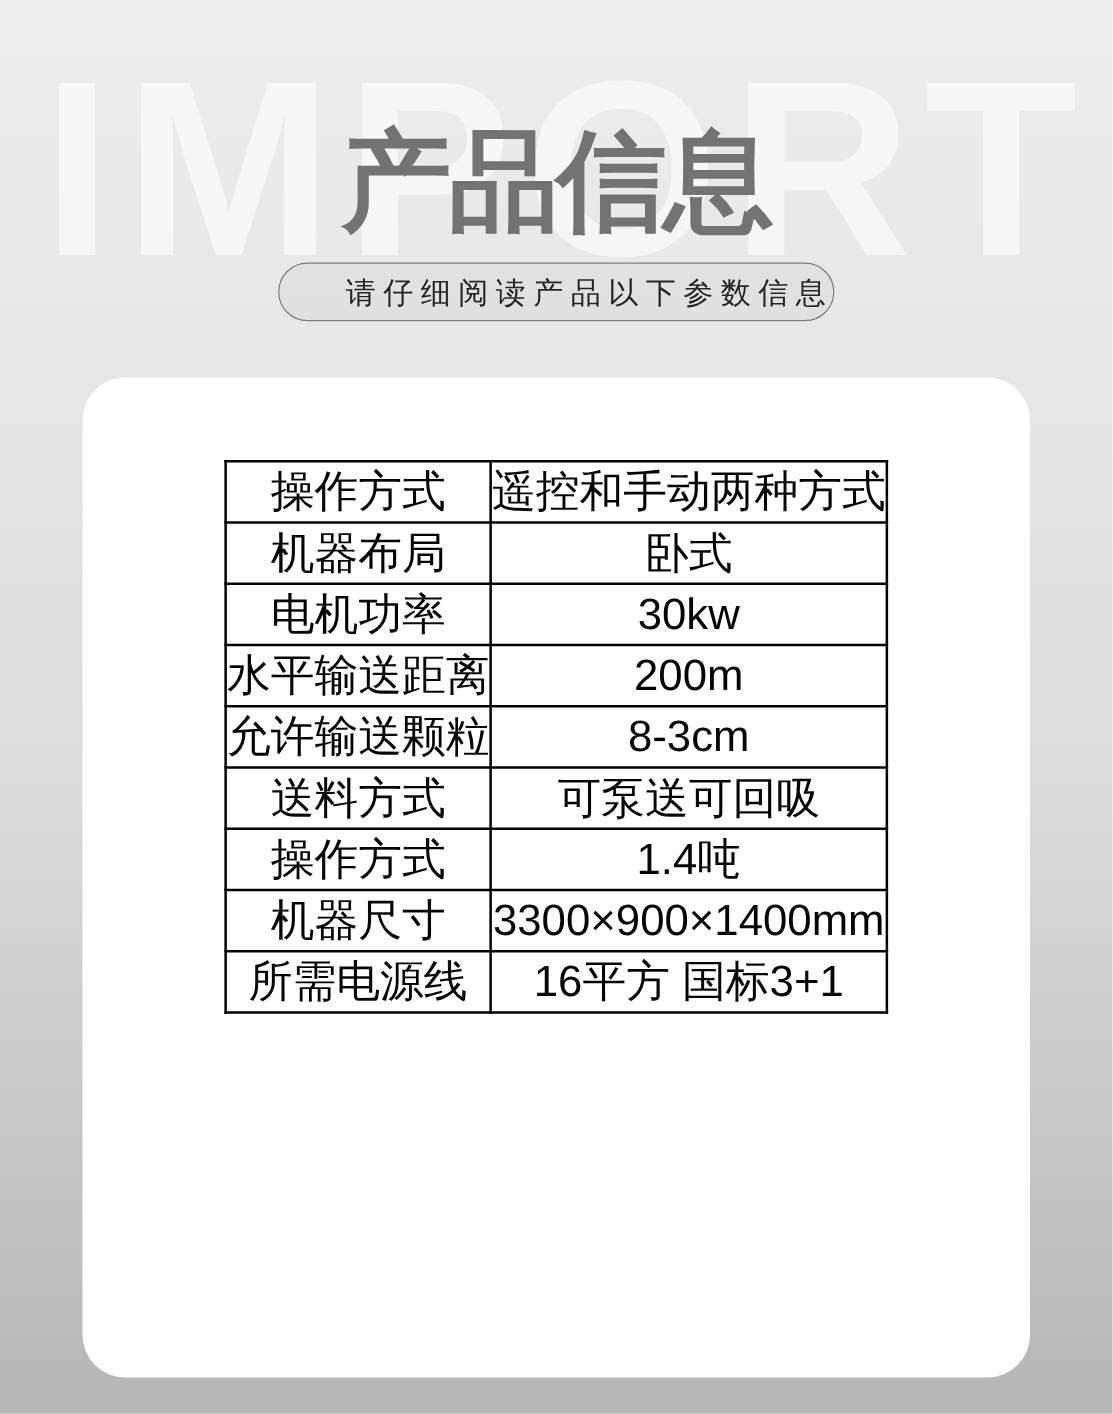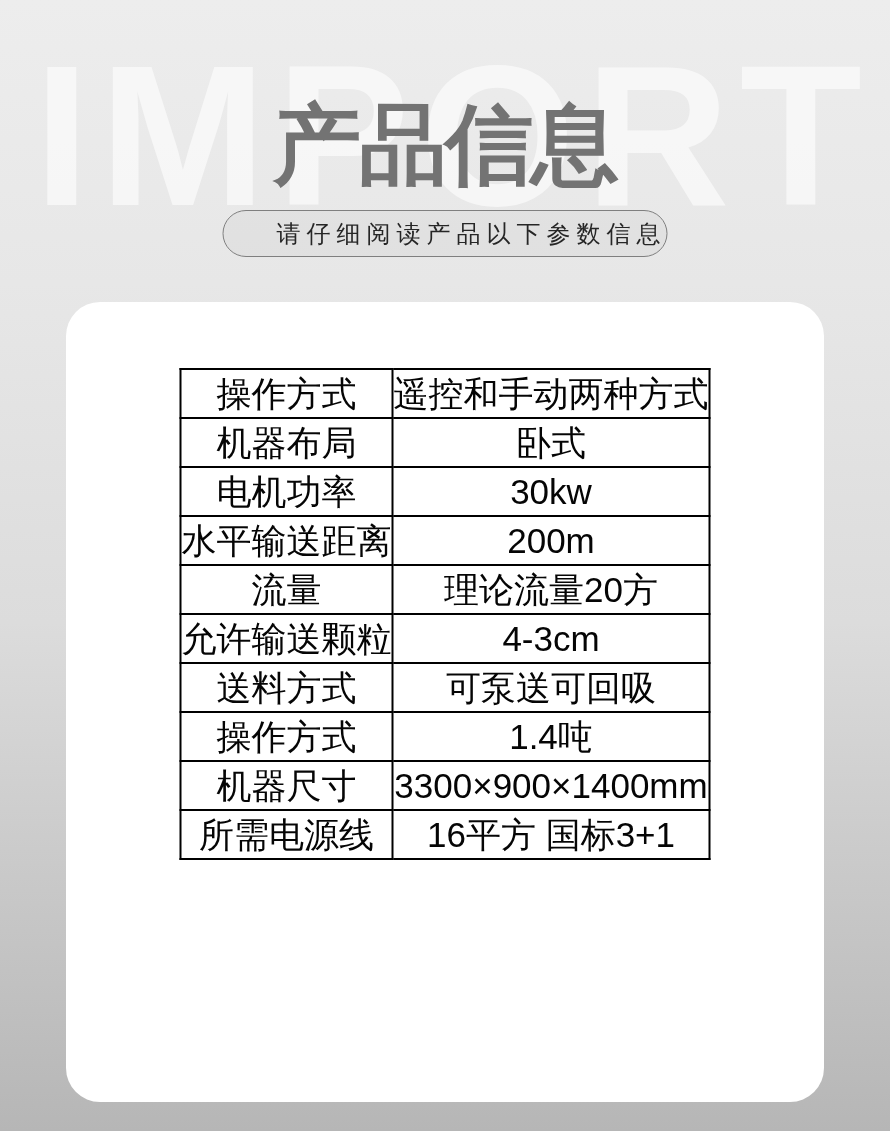--- a/index.html
+++ b/index.html
@@ -113,29 +113,25 @@
           <td class="cell-label">电机功率</td>
           <td class="cell-value">30kw</td>
         </tr>
 
         <tr>
           <td class="cell-label">水平输送距离</td>
           <td class="cell-value">200m</td>
         </tr>
 
 
-        <tr>
-          <td class="cell-label">流量</td>
-          <td class="cell-value">理论流量20方</td>
-        </tr>
 
 
         <tr>
           <td class="cell-label">允许输送颗粒</td>
-          <td class="cell-value">4-3cm</td>
+          <td class="cell-value">8-3cm</td>
         </tr>
 
         <tr>
           <td class="cell-label">送料方式</td>
           <td class="cell-value">可泵送可回吸</td>
         </tr>
 
         <tr>
           <td class="cell-label">操作方式</td>
           <td class="cell-value">1.4吨</td>

